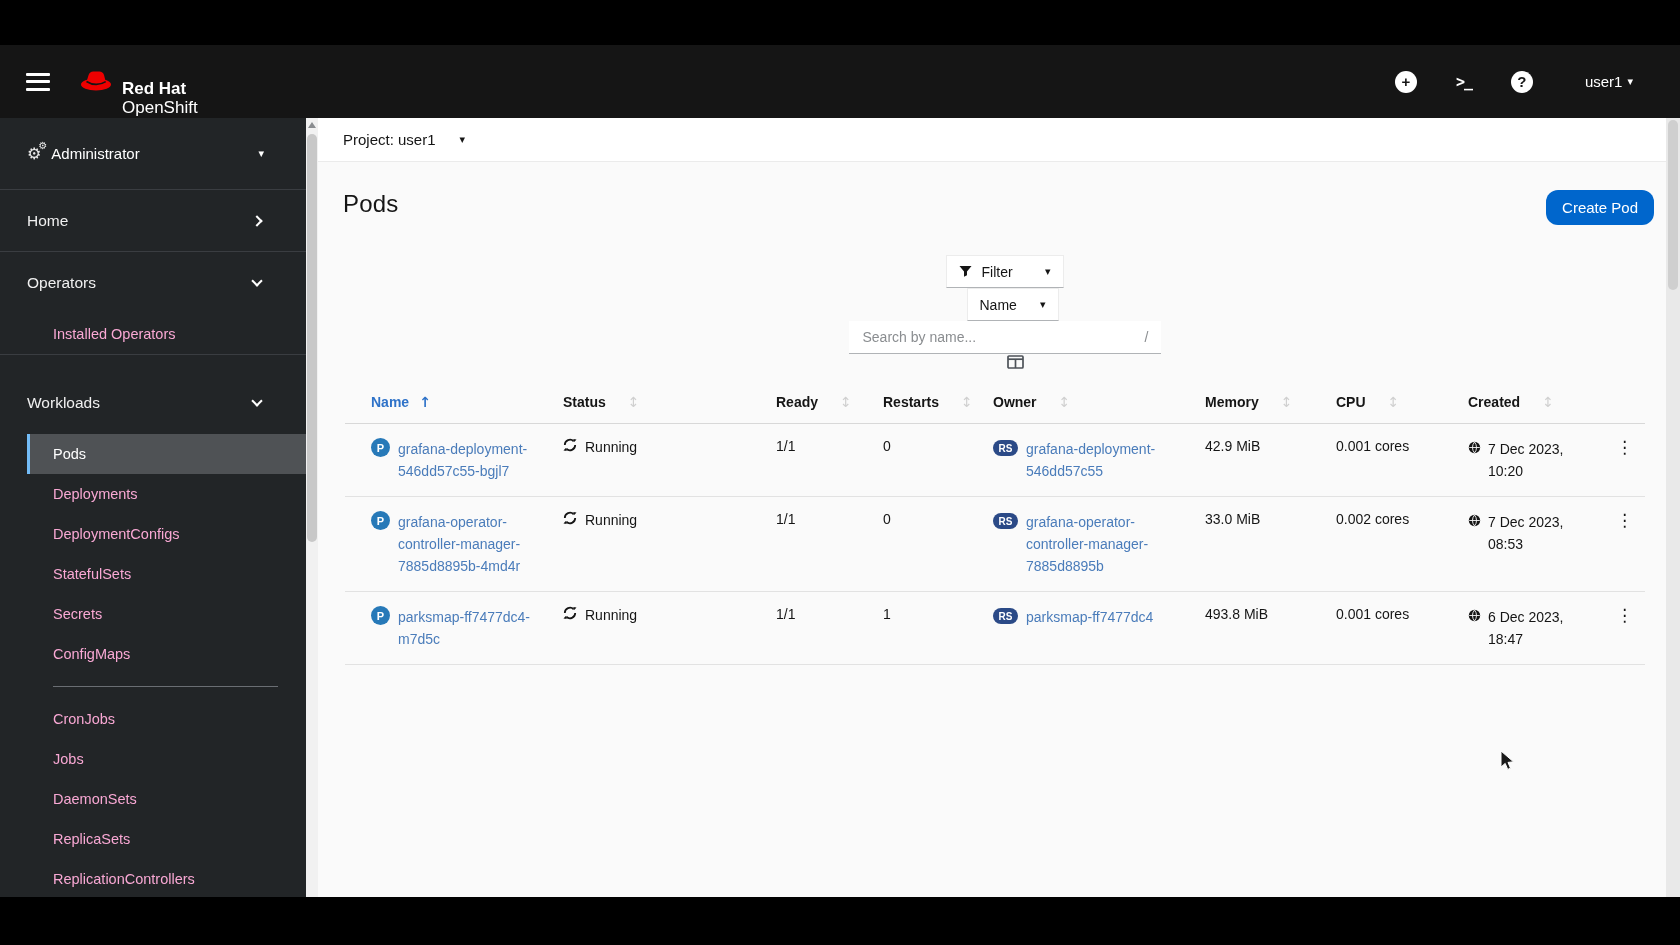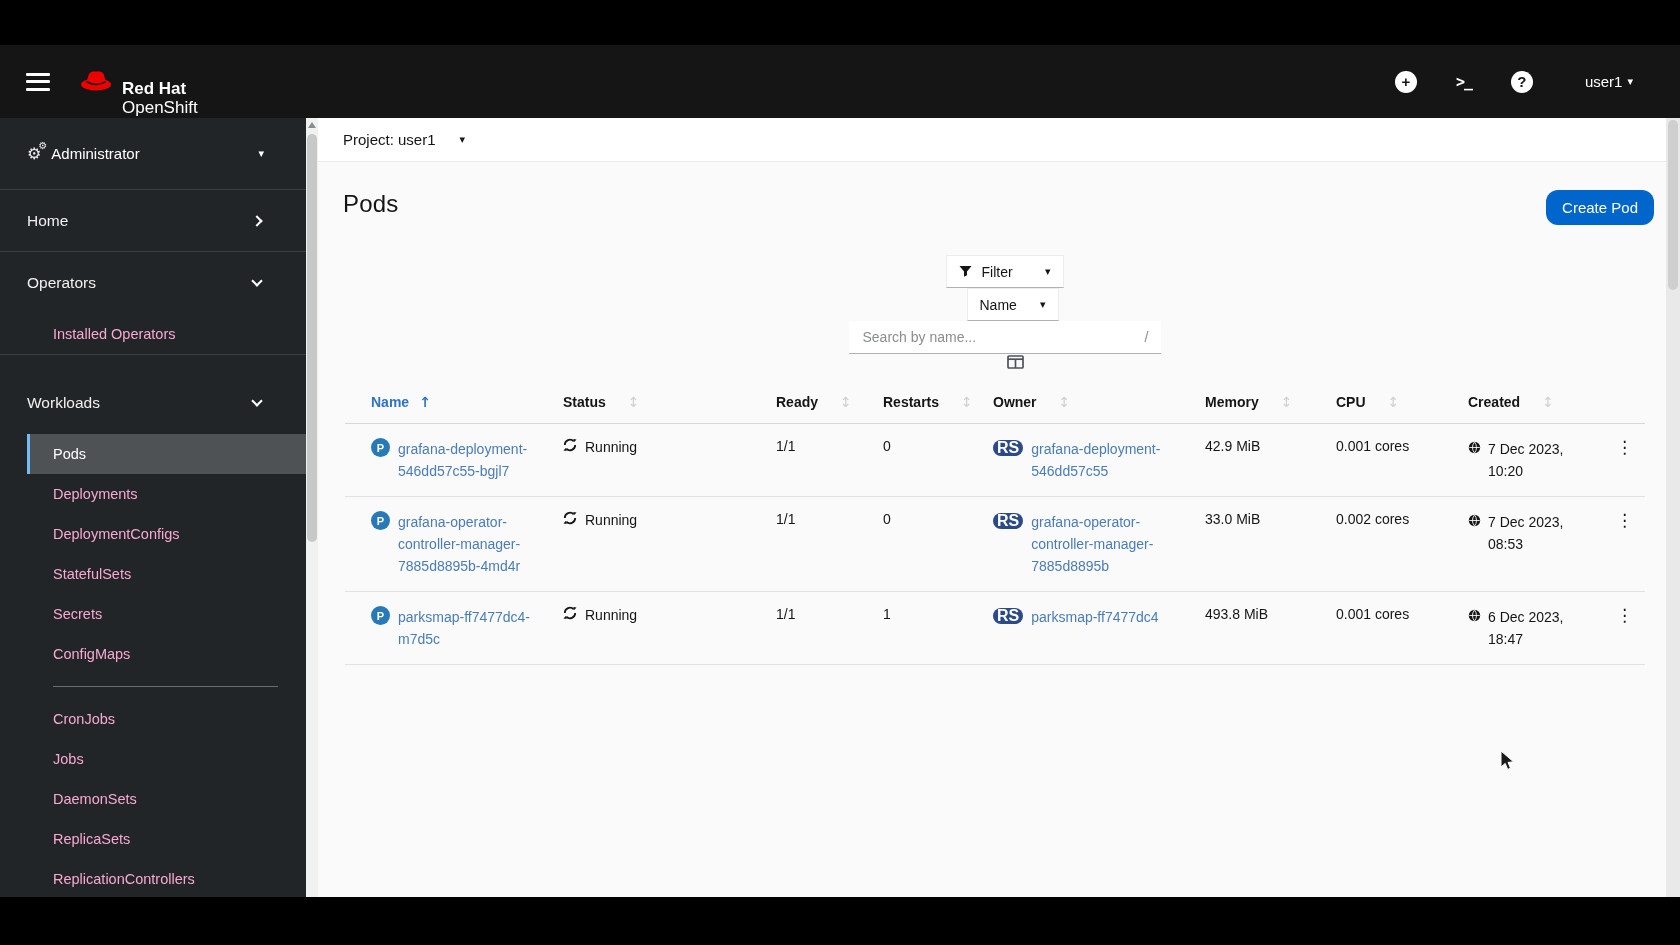--- a/index.html
+++ b/index.html
@@ -68,21 +68,21 @@
   .pods-table { border-collapse:collapse; table-layout:fixed; width:1300px; margin:24px 0 0 27px; }
   .pods-table th { text-align:left; font-size:14px; font-weight:bold; color:#151515; padding:0 0 13px 0; border-bottom:1px solid #d8d8d8; white-space:nowrap; }
   .pods-table th.first { padding-left:26px; }
   .pods-table td { vertical-align:top; padding:14px 8px 14px 0; border-bottom:1px solid #e2e2e2; font-size:14px; color:#151515; }
   .pods-table td.first { padding-left:26px; }
   .sort-active { color:#2e72c8; }
   .sort-arrow-active { font-family:"DejaVu Sans", sans-serif; color:#2e72c8; margin-left:10px; font-weight:bold; }
   .sort-arrow { font-family:"DejaVu Sans", sans-serif; color:#d0d0d0; margin-left:22px; font-weight:normal; }
   .cell-flex { display:flex; gap:8px; }
   .badge-pod { flex:none; width:19px; height:19px; border-radius:50%; background:#2779b8; color:#fff; font-size:11px; font-weight:bold; display:flex; align-items:center; justify-content:center; margin-top:0px; }
-  .badge-rs { flex:none; min-width:25px; height:16px; padding:0 4px; border-radius:9px; background:#2b4a87; color:#fff; font-size:16px; font-weight:bold; display:flex; align-items:center; justify-content:center; margin-top:2px; }
+  .badge-rs { flex:none; min-width:25px; height:16px; padding:0 4px; border-radius:9px; background:#2b4a87; color:#fff; font-size:10px; font-weight:bold; display:flex; align-items:center; justify-content:center; margin-top:2px; }
   a.res-link { color:#4a7cba; text-decoration:none; max-width:152px; display:inline-block; line-height:22px; }
   a.owner-link { max-width:165px; }
   .status-cell { display:flex; align-items:center; gap:8px; white-space:nowrap; }
   .created-cell { display:flex; gap:7px; }
   .created-text { max-width:92px; line-height:22px; }
   .globe { margin-top:3px; flex:none; }
   .kebab { font-family:"DejaVu Sans", sans-serif; font-size:17px; color:#151515; cursor:pointer; line-height:18px; letter-spacing:0; display:inline-block; padding:0 6px; }
 
   
   .right-scrollbar { position:absolute; right:0; top:118px; width:14px; height:779px; background:#e9e9e9; }

